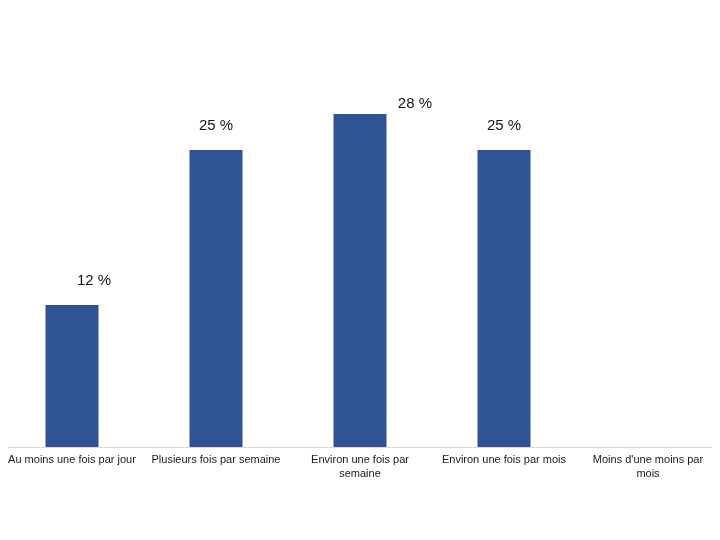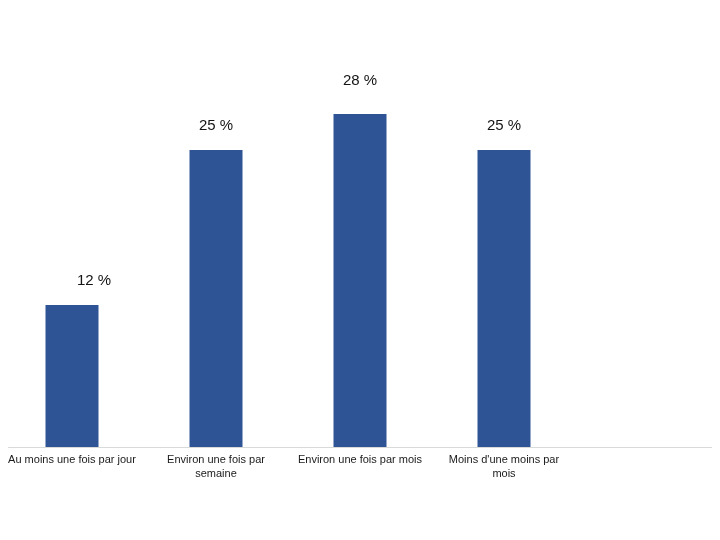--- a/index.html
+++ b/index.html
@@ -97,34 +97,35 @@
       <div class="bar-value" style="bottom:160px;padding-left:22px;">12 %</div>
       <div class="bar" style="height:143px;"></div>
     </div>
 
     <div class="bar-slot" style="left:144px;">
       <div class="bar-value" style="bottom:315px;">25 %</div>
       <div class="bar" style="height:298px;"></div>
     </div>
 
     <div class="bar-slot" style="left:288px;">
-      <div class="bar-value" style="bottom:360px;">28 %</div>
+      <div class="bar-value" style="bottom:337px;text-align:right;">28 %</div>
       <div class="bar" style="height:334px;"></div>
     </div>
 
     <div class="bar-slot" style="left:432px;">
       <div class="bar-value" style="bottom:315px;">25 %</div>
       <div class="bar" style="height:298px;"></div>
     </div>
 
 
   </div>
 
   <div id="axis-line"></div>
 
   <div id="category-axis">
     <div class="category-label">Au moins une fois par jour</div>
+    <div class="category-label">Plusieurs fois par semaine</div>
     <div class="category-label">Environ une fois par semaine</div>
     <div class="category-label">Environ une fois par mois</div>
     <div class="category-label">Moins d'une moins par mois</div>
   </div>
 
 </div>
 
 </body></html>

